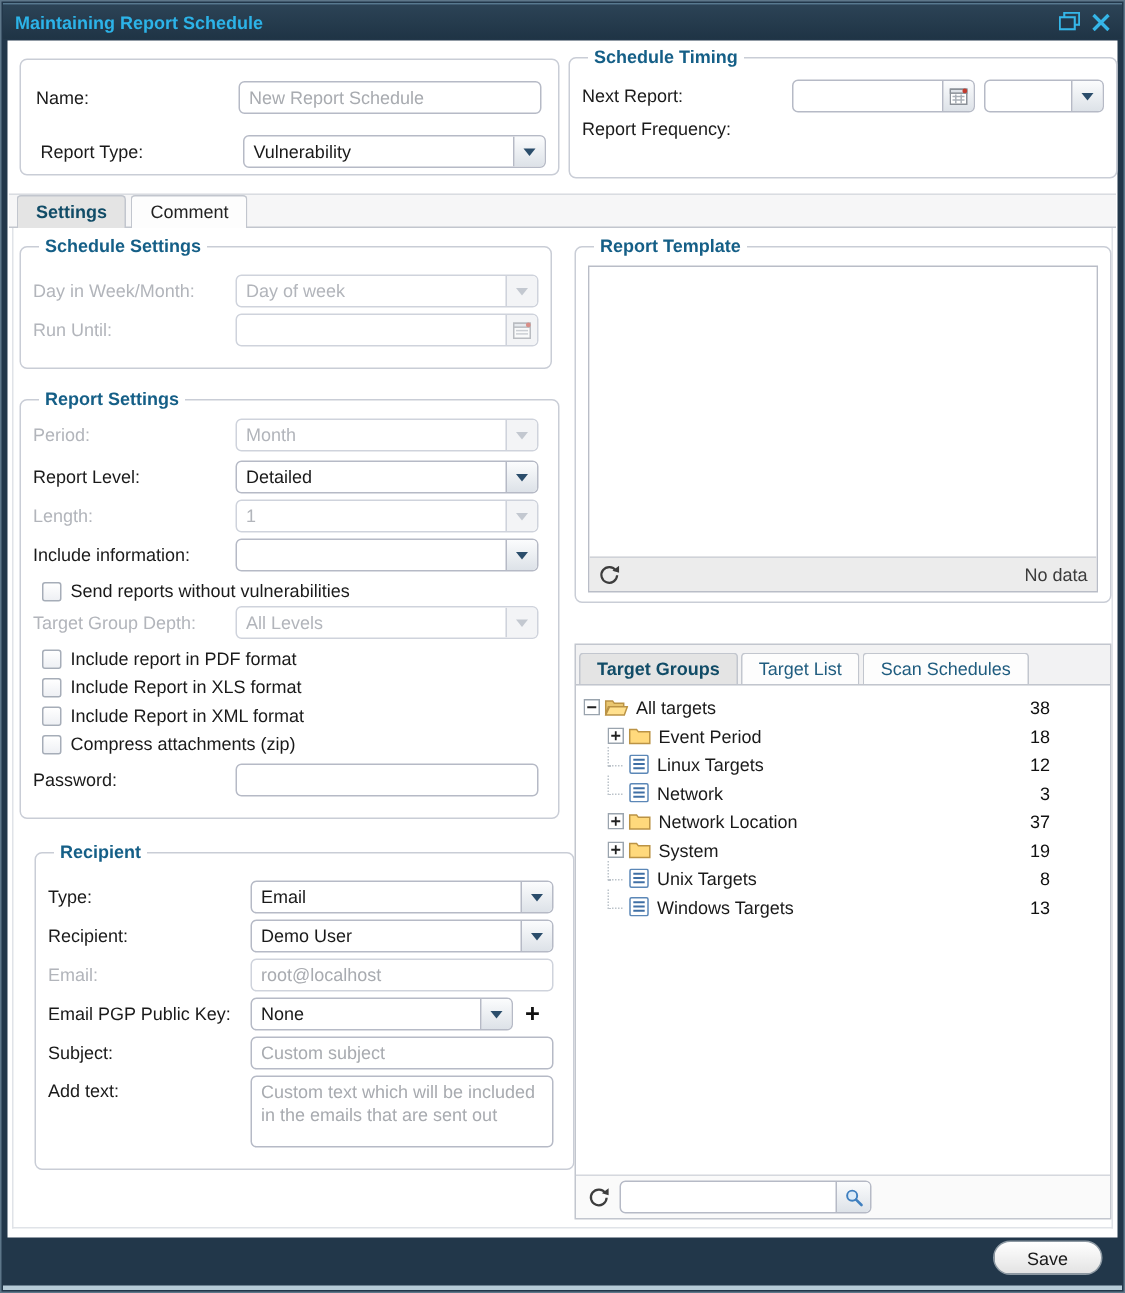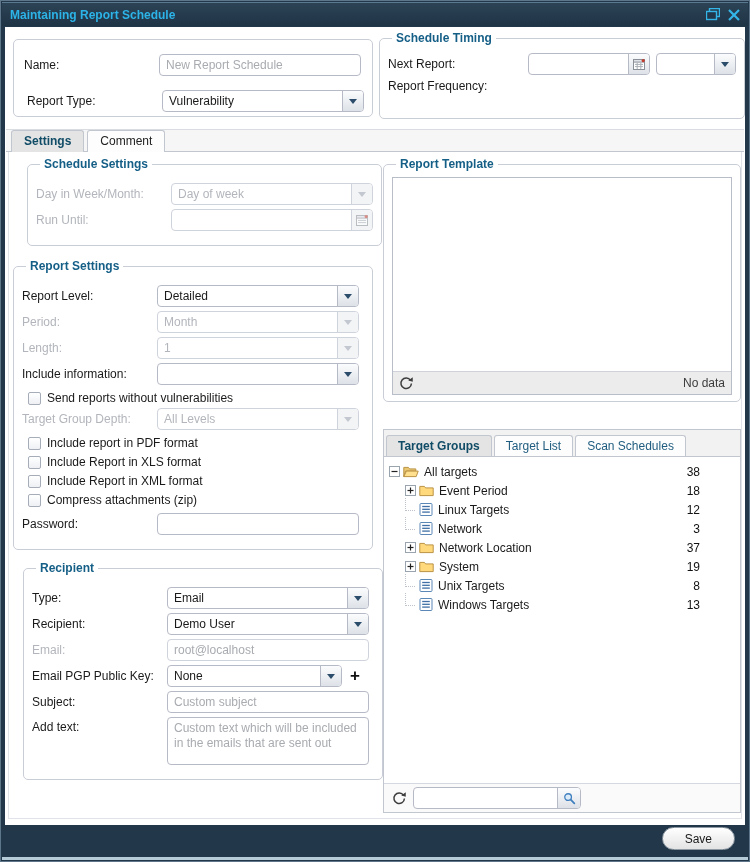--- a/index.html
+++ b/index.html
@@ -46,21 +46,21 @@
   
   .tabstrip{position:absolute;left:5px;top:128px;right:5px;height:23px;background:#f6f6f7;
     border-top:1px solid #d9dce1;border-bottom:1px solid #c2c6ce;display:flex;align-items:center;
     padding-left:5px;gap:3px;box-sizing:border-box;}
   .tab{height:21px;line-height:21px;padding:0 12px;border:1px solid #c2c6ce;border-bottom:none;
     border-radius:3px 3px 0 0;background:#fdfdfd;color:#222;}
   .tab.active{background:#e4e4e4;color:#114c67;font-weight:bold;}
   .content-frame{position:absolute;left:7px;right:7px;top:151px;height:666px;
     border:1px solid #e0e3e8;border-top:none;pointer-events:none;}
   
-  .fs-schedule{position:absolute;left:26px;top:156px;width:288px;}
+  .fs-schedule{position:absolute;left:12px;top:156px;width:288px;}
   .fs-report{position:absolute;left:12px;top:258px;width:360px;}
   .fs-recipient{position:absolute;left:22px;top:560px;width:360px;}
   .pgp{width:175px;}
   .plus{font-size:17px;font-weight:bold;color:#111;margin-left:8px;line-height:14px;}
   textarea.txt{height:48px;width:202px;resize:none;padding:3px 6px;line-height:1.25;}
   
   .fs-template{position:absolute;left:382px;top:156px;width:358px;}
   .listbox{border:1px solid #b9bdc7;height:216px;display:flex;flex-direction:column;overflow:hidden;}
   .listbody{flex:1;background:#fff;}
   .listfoot{height:22px;flex:none;background:#ececec;border-top:1px solid #cfd2d8;
@@ -194,33 +194,33 @@
               <line x1="2" y1="8.6" x2="10" y2="8.6" stroke="#aab0b7"></line>
               <circle cx="10.2" cy="2.6" r="1.6" fill="#c23b2e"></circle>
             </svg>
         </span>
       </span>
     </div>
   </fieldset>
 
   <fieldset class="fs-report">
     <legend>Report Settings</legend>
+    <div class="row disabled">
+      <span class="lbl">Period:</span>
+      <span class="combo dis">
+        <span class="val">Month</span>
+        <span class="trigger">
+            <span class="chev"></span>
+          </span>
+      </span>
+    </div>
     <div class="row" style="margin-top:6px;">
       <span class="lbl">Report Level:</span>
       <span class="combo">
         <span class="val">Detailed</span>
-        <span class="trigger">
-            <span class="chev"></span>
-          </span>
-      </span>
-    </div>
-    <div class="row disabled">
-      <span class="lbl">Period:</span>
-      <span class="combo dis">
-        <span class="val">Month</span>
         <span class="trigger">
             <span class="chev"></span>
           </span>
       </span>
     </div>
     <div class="row disabled">
       <span class="lbl">Length:</span>
       <span class="combo dis">
         <span class="val">1</span>
         <span class="trigger">

